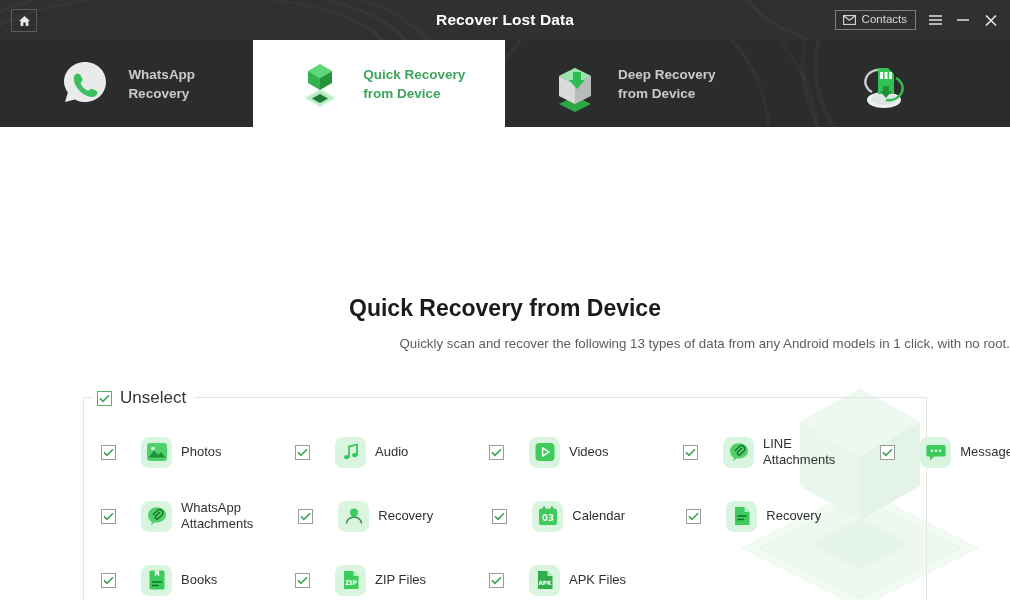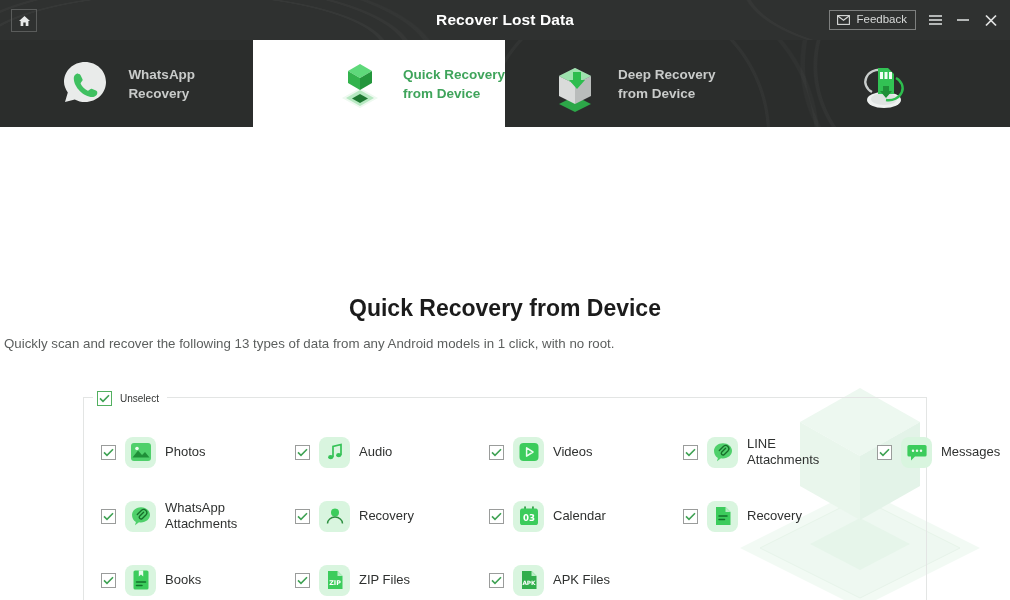--- a/index.html
+++ b/index.html
@@ -81,62 +81,62 @@
       radial-gradient(ellipse 360px 290px at 99% 28%, transparent 0 54%, rgba(255,255,255,.024) 54.3% 55.2%, transparent 55.6%);
   }
   .tab {
     position:relative;
     flex:1 1 0;
     display:flex; align-items:center; justify-content:center;
     gap:15px;
     cursor:pointer;
     z-index:1;
   }
-  .tab.active { background:#ffffff;justify-content:flex-end; }
+  .tab.active { background:#ffffff; }
   .tab-icon { width:56px; height:56px; flex:0 0 56px; }
   .tab-icon svg { display:block; width:56px; height:56px; }
   .tab-label {
     font-size:13.5px; font-weight:bold; line-height:19px;
     color:#c9cbca; white-space:pre-line;
   }
   .tab.active .tab-label { color:#3fa45b; }
 
   
   .content { position:relative; height:473px; width:1010px; background:#fff; overflow:hidden; }
 
   .bg-art { position:absolute; right:0px; bottom:0px; width:300px; height:230px; pointer-events:none; }
 
   .page-title {
     position:absolute; top:168px; left:0; right:0;
     text-align:center;
     font-size:23px; font-weight:bold; color:#1b1b1b;
   }
   .page-sub {
-    position:absolute; top:209px; left:4px; right:0;
-    text-align:left;
+    position:absolute; top:209px; left:16px; right:0;
+    text-align:right;
     font-size:13.3px; color:#5c5f5e;
   }
 
   
   .panel {
     position:absolute;
     left:83px; top:270px;
     width:844px; height:218px;
     border:1px solid #e3e5e4;
     background:transparent;
   }
   .unselect-wrap {
     position:absolute;
     left:9px; top:-11px;
     display:flex; align-items:center; gap:8px;
     background:#ffffff;
     padding:0 8px 0 4px;
     height:22px;
   }
-  .unselect-label { font-size:10px; color:#333534; }
+  .unselect-label { font-size:17px; color:#333534; }
 
   .cb {
     width:15px; height:15px; flex:0 0 15px;
     border:1px solid #9a9c9b;
     background:#fff;
     display:flex; align-items:center; justify-content:center;
     cursor:pointer;
   }
   .cb.green { border-color:#52b060; }
   .cb svg { display:block; }
@@ -150,21 +150,21 @@
   .cell {
     flex:0 0 166px;
     display:flex; align-items:center; gap:9px;
     padding-left:17px;
     cursor:pointer;
   }
   .item-icon {
     width:31px; height:31px; flex:0 0 31px;
     border-radius:8px;
     background:#d9f5df;
-    display:flex; align-items:center; justify-content:center;
+    display:flex; align-items:center; justify-content:center;margin-left:16px;
   }
   .item-icon svg { display:block; }
   .item-label {
     font-size:13px; color:#2f3130; line-height:16px;
     white-space:pre-line;
   }
 </style>
 </head>
 <body>
 
@@ -184,21 +184,21 @@
     <div class="title-text">Recover Lost Data</div>
 
     <div class="tb-right">
       <div class="feedback-btn">
         <span>
           <svg width="13" height="10" viewBox="0 0 13 10">
             <rect x="0.6" y="0.6" width="11.8" height="8.8" fill="none" stroke="#d8dad9" stroke-width="1.1"></rect>
             <path d="M0.9 1 L6.5 5.3 L12.1 1" fill="none" stroke="#d8dad9" stroke-width="1.1"></path>
           </svg>
         </span>
-        <span>Feedback</span>
+        <span>Contacts</span>
       </div>
       <div class="win-btn">
         <span>
           <svg width="15" height="12" viewBox="0 0 15 12">
             <g stroke="#e2e4e3" stroke-width="1.5">
               <line x1="1" y1="2" x2="14" y2="2"></line>
               <line x1="1" y1="6" x2="14" y2="6"></line>
               <line x1="1" y1="10" x2="14" y2="10"></line>
             </g>
           </svg>

